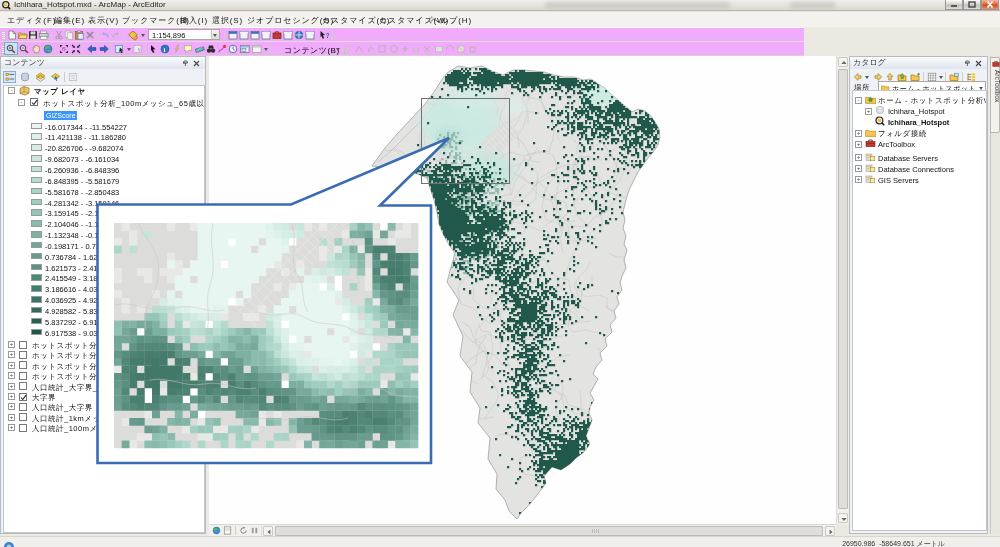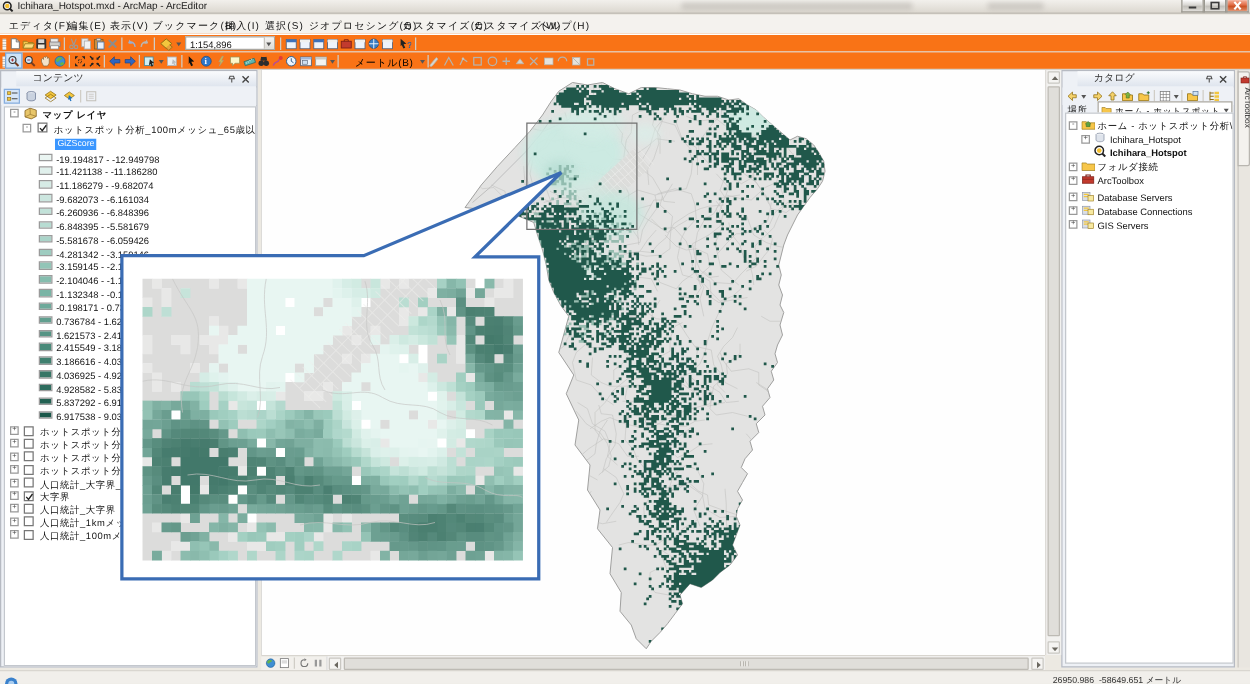--- a/index.html
+++ b/index.html
@@ -4,32 +4,32 @@
 html,body{width:1000px;height:547px;overflow:hidden;font-family:"Liberation Sans",sans-serif;background:#ece9e2}
 .abs{position:absolute}
 #titlebar{position:absolute;left:0;top:0;width:1000px;height:11px;background:linear-gradient(#f2f0ec,#dcd8d0);border-bottom:1px solid #b8b4ac}
 #title-ico{position:absolute;left:2px;top:1px;width:9px;height:9px}
 #title-txt{position:absolute;left:14px;top:0px;font-size:8px;color:#222;letter-spacing:0px}
 .blurblob{position:absolute;background:#b8b4ae;filter:blur(2px);border-radius:2px;opacity:.55}
 .winbtn{position:absolute;top:0;height:10px;border:1px solid #9a9890;border-top:none;background:linear-gradient(#fdfdfd,#d8d6d2 45%,#c2c0ba 55%,#dddbd6);box-shadow:inset 0 0 1px #fff}
 .winbtn.close{background:linear-gradient(#f6b09a,#e06b44 45%,#c94f22 55%,#e08a64)}
 #menubar{position:absolute;left:0;top:12px;width:1000px;height:15px;background:#f4f2ee;font-size:8px;color:#111}
 #menubar .mi{position:absolute;top:3px;white-space:nowrap;letter-spacing:0.9px}
-.tbrow{position:absolute;left:0;width:1000px;background:#f97316}
+.tbrow{position:absolute;left:0;width:804px;background:#f0abfc}
 #tb1{top:27px;height:15px;border-top:1px solid #fff;border-bottom:1px solid #e0ddd7}
 #tb2{top:42px;height:14px;border-bottom:1px solid #d6d2cb}
 .grip{position:absolute;top:3px;width:3px;height:9px;background:repeating-linear-gradient(#c8c5bf 0 1px,#f4f2ee 1px 2px)}
 .ico{position:absolute;width:9px;height:9px}
 .sep{position:absolute;top:2px;width:1px;height:10px;background:#d0cdc6}
 .combo{position:absolute;background:#fff;border:1px solid #aaa7a0;font-size:7.5px}
 .combo .arr{position:absolute;right:0;top:0;bottom:0;width:8px;background:linear-gradient(#f4f3f1,#dddbd7);border-left:1px solid #c8c5bf}
 .caret{position:absolute;width:0;height:0;border-left:2.5px solid transparent;border-right:2.5px solid transparent;border-top:3px solid #555}
 
 .panel{position:absolute;background:#eef1f6;border:1px solid #b6bac2}
-.phead{position:absolute;left:12px;top:0;right:0;height:12px;background:linear-gradient(#fafbfd,#dfe5ee);font-size:8px;color:#333;padding-left:13px;line-height:12px}
+.phead{position:absolute;left:0;top:0;right:0;height:12px;background:linear-gradient(#fafbfd,#dfe5ee);font-size:8px;color:#333;padding-left:3px;line-height:12px}
 .pbtn{position:absolute;top:2px;font-size:8px;color:#555;line-height:8px}
 .ptools{position:absolute;left:0;right:0;height:14px;background:#eef1f6}
 .pwhite{position:absolute;background:#fff;border:1px solid #c3c7cd}
 .tofu{letter-spacing:.5px}
 
 #hscroll-row{position:absolute;left:209px;top:524px;width:627px;height:12px;background:#f2f0ec;border-top:1px solid #d8d5cf}
 #statusbar{position:absolute;left:0;top:536px;width:1000px;height:11px;background:#f1efeb;border-top:1px solid #d9d6d0;font-size:7.5px;color:#333}
 .vscroll{position:absolute;background:#f2f1ef;border-left:1px solid #dddbd7}
 .sbtn{position:absolute;background:#f5f4f2;border:1px solid #c9c7c2;border-radius:1px}
 .sthumb{position:absolute;background:#e0deda;border:1px solid #bdbab4;border-radius:1px}
@@ -252,21 +252,21 @@
       <rect x="1" y="1.6" width="8.6" height="7" fill="#eef3fb" stroke="#57637a" stroke-width=".7"></rect>
       <rect x="1" y="1.6" width="8.6" height="2" fill="#9fb6d8"></rect>
       <rect x="2.4" y="4.4" width="4" height="3" fill="#cfe0f2" stroke="#57637a" stroke-width=".5"></rect>
     </svg>
     <svg class="ico" style="left:251px;top:2px;width:11px;height:10px" viewBox="0 0 10 10">
       <rect x="1" y="1.6" width="8.6" height="7" fill="#f4f4f2" stroke="#9a9a96" stroke-width=".7"></rect>
       <rect x="1" y="1.6" width="8.6" height="2" fill="#c9c9c5"></rect>
     </svg>
     <div class="caret" style="left:264px;top:6px"></div>
     <div class="sep" style="left:270px"></div>
-    <div class="mi tofu" style="position:absolute;left:284px;top:3px;font-size:8px">メートル(B)</div>
+    <div class="mi tofu" style="position:absolute;left:284px;top:3px;font-size:8px">コンテンツ(B)</div>
     <div class="caret" style="left:336px;top:6px"></div>
     <div class="sep" style="left:342px"></div>
     <svg class="ico" style="left:342px;top:2px;width:10px;height:10px" viewBox="0 0 10 10">
       <path d="M2 8L7 2l1.4 1.2L3.6 9H2z" fill="#d8d6d0" stroke="#b6b3ac" stroke-width=".6"></path>
     </svg>
     <svg class="ico" style="left:354px;top:2px;width:10px;height:10px" viewBox="0 0 10 10">
       <path d="M1.6 8.4L5 2l3.6 6.4" fill="none" stroke="#b6b3ac" stroke-width="1"></path>
     </svg>
     <svg class="ico" style="left:366px;top:2px;width:10px;height:10px" viewBox="0 0 10 10">
       <path d="M2 8l2.4-5 3.4 2.4" fill="none" stroke="#b6b3ac" stroke-width="1"></path>
@@ -515,33 +515,33 @@
       <div style="position:absolute;left:14px;top:13px;width:7px;height:7px;border:1px solid #999;background:#fff;font-size:6px;line-height:5px;text-align:center;color:#444">-</div>
       <div style="position:absolute;left:26px;top:12px;width:8px;height:8px;border:1px solid #777;background:#fff">
         <svg style="position:absolute;left:0px;top:0px" width="7" height="7" viewBox="0 0 7 7">
           <path d="M1 3.5l1.8 2L6 1.2" fill="none" stroke="#222" stroke-width="1.1"></path>
         </svg>
       </div>
       <div class="tofu" style="position:absolute;left:39px;top:13px;font-size:7.5px;color:#111;white-space:nowrap">ホットスポット分析_100mメッシュ_65歳以上割合</div>
       <div style="position:absolute;left:40px;top:24.5px;width:33px;height:9px;background:#3a96ff"></div>
       <div style="position:absolute;left:42px;top:25.5px;font-size:7px;color:#fff">GiZScore</div>
       <div style="position:absolute;left:28px;top:37.5px;width:9px;height:4.5px;background:rgb(234,245,242);outline:.5px solid #9a9a9a"></div>
-      <div style="position:absolute;left:41px;top:36.5px;font-size:7.5px;color:#111;white-space:nowrap">-19.194817 - -12.949798</div>
+      <div style="position:absolute;left:41px;top:36.5px;font-size:7.5px;color:#111;white-space:nowrap">-16.017344 - -11.554227</div>
       <div style="position:absolute;left:28px;top:48.4px;width:9px;height:4.5px;background:rgb(224,240,236);outline:.5px solid #9a9a9a"></div>
       <div style="position:absolute;left:41px;top:47.4px;font-size:7.5px;color:#111;white-space:nowrap">-11.421138 - -11.186280</div>
       <div style="position:absolute;left:28px;top:59.2px;width:9px;height:4.5px;background:rgb(214,235,229);outline:.5px solid #9a9a9a"></div>
-      <div style="position:absolute;left:41px;top:58.2px;font-size:7.5px;color:#111;white-space:nowrap">-11.186279 - -9.682074</div>
+      <div style="position:absolute;left:41px;top:58.2px;font-size:7.5px;color:#111;white-space:nowrap">-20.826706 - -9.682074</div>
       <div style="position:absolute;left:28px;top:70.0px;width:9px;height:4.5px;background:rgb(204,230,223);outline:.5px solid #9a9a9a"></div>
       <div style="position:absolute;left:41px;top:69.0px;font-size:7.5px;color:#111;white-space:nowrap">-9.682073 - -6.161034</div>
       <div style="position:absolute;left:28px;top:80.9px;width:9px;height:4.5px;background:rgb(194,226,217);outline:.5px solid #9a9a9a"></div>
       <div style="position:absolute;left:41px;top:79.9px;font-size:7.5px;color:#111;white-space:nowrap">-6.260936 - -6.848396</div>
       <div style="position:absolute;left:28px;top:91.8px;width:9px;height:4.5px;background:rgb(183,220,210);outline:.5px solid #9a9a9a"></div>
       <div style="position:absolute;left:41px;top:90.8px;font-size:7.5px;color:#111;white-space:nowrap">-6.848395 - -5.581679</div>
       <div style="position:absolute;left:28px;top:102.6px;width:9px;height:4.5px;background:rgb(170,212,201);outline:.5px solid #9a9a9a"></div>
-      <div style="position:absolute;left:41px;top:101.6px;font-size:7.5px;color:#111;white-space:nowrap">-5.581678 - -6.059426</div>
+      <div style="position:absolute;left:41px;top:101.6px;font-size:7.5px;color:#111;white-space:nowrap">-5.581678 - -2.850483</div>
       <div style="position:absolute;left:28px;top:113.5px;width:9px;height:4.5px;background:rgb(158,204,192);outline:.5px solid #9a9a9a"></div>
       <div style="position:absolute;left:41px;top:112.5px;font-size:7.5px;color:#111;white-space:nowrap">-4.281342 - -3.159146</div>
       <div style="position:absolute;left:28px;top:124.3px;width:9px;height:4.5px;background:rgb(146,197,183);outline:.5px solid #9a9a9a"></div>
       <div style="position:absolute;left:41px;top:123.3px;font-size:7.5px;color:#111;white-space:nowrap">-3.159145 - -2.104047</div>
       <div style="position:absolute;left:28px;top:135.1px;width:9px;height:4.5px;background:rgb(133,189,174);outline:.5px solid #9a9a9a"></div>
       <div style="position:absolute;left:41px;top:134.1px;font-size:7.5px;color:#111;white-space:nowrap">-2.104046 - -1.132349</div>
       <div style="position:absolute;left:28px;top:146.0px;width:9px;height:4.5px;background:rgb(121,180,165);outline:.5px solid #9a9a9a"></div>
       <div style="position:absolute;left:41px;top:145.0px;font-size:7.5px;color:#111;white-space:nowrap">-1.132348 - -0.198172</div>
       <div style="position:absolute;left:28px;top:156.8px;width:9px;height:4.5px;background:rgb(109,169,154);outline:.5px solid #9a9a9a"></div>
       <div style="position:absolute;left:41px;top:155.8px;font-size:7.5px;color:#111;white-space:nowrap">-0.198171 - 0.736783</div>

